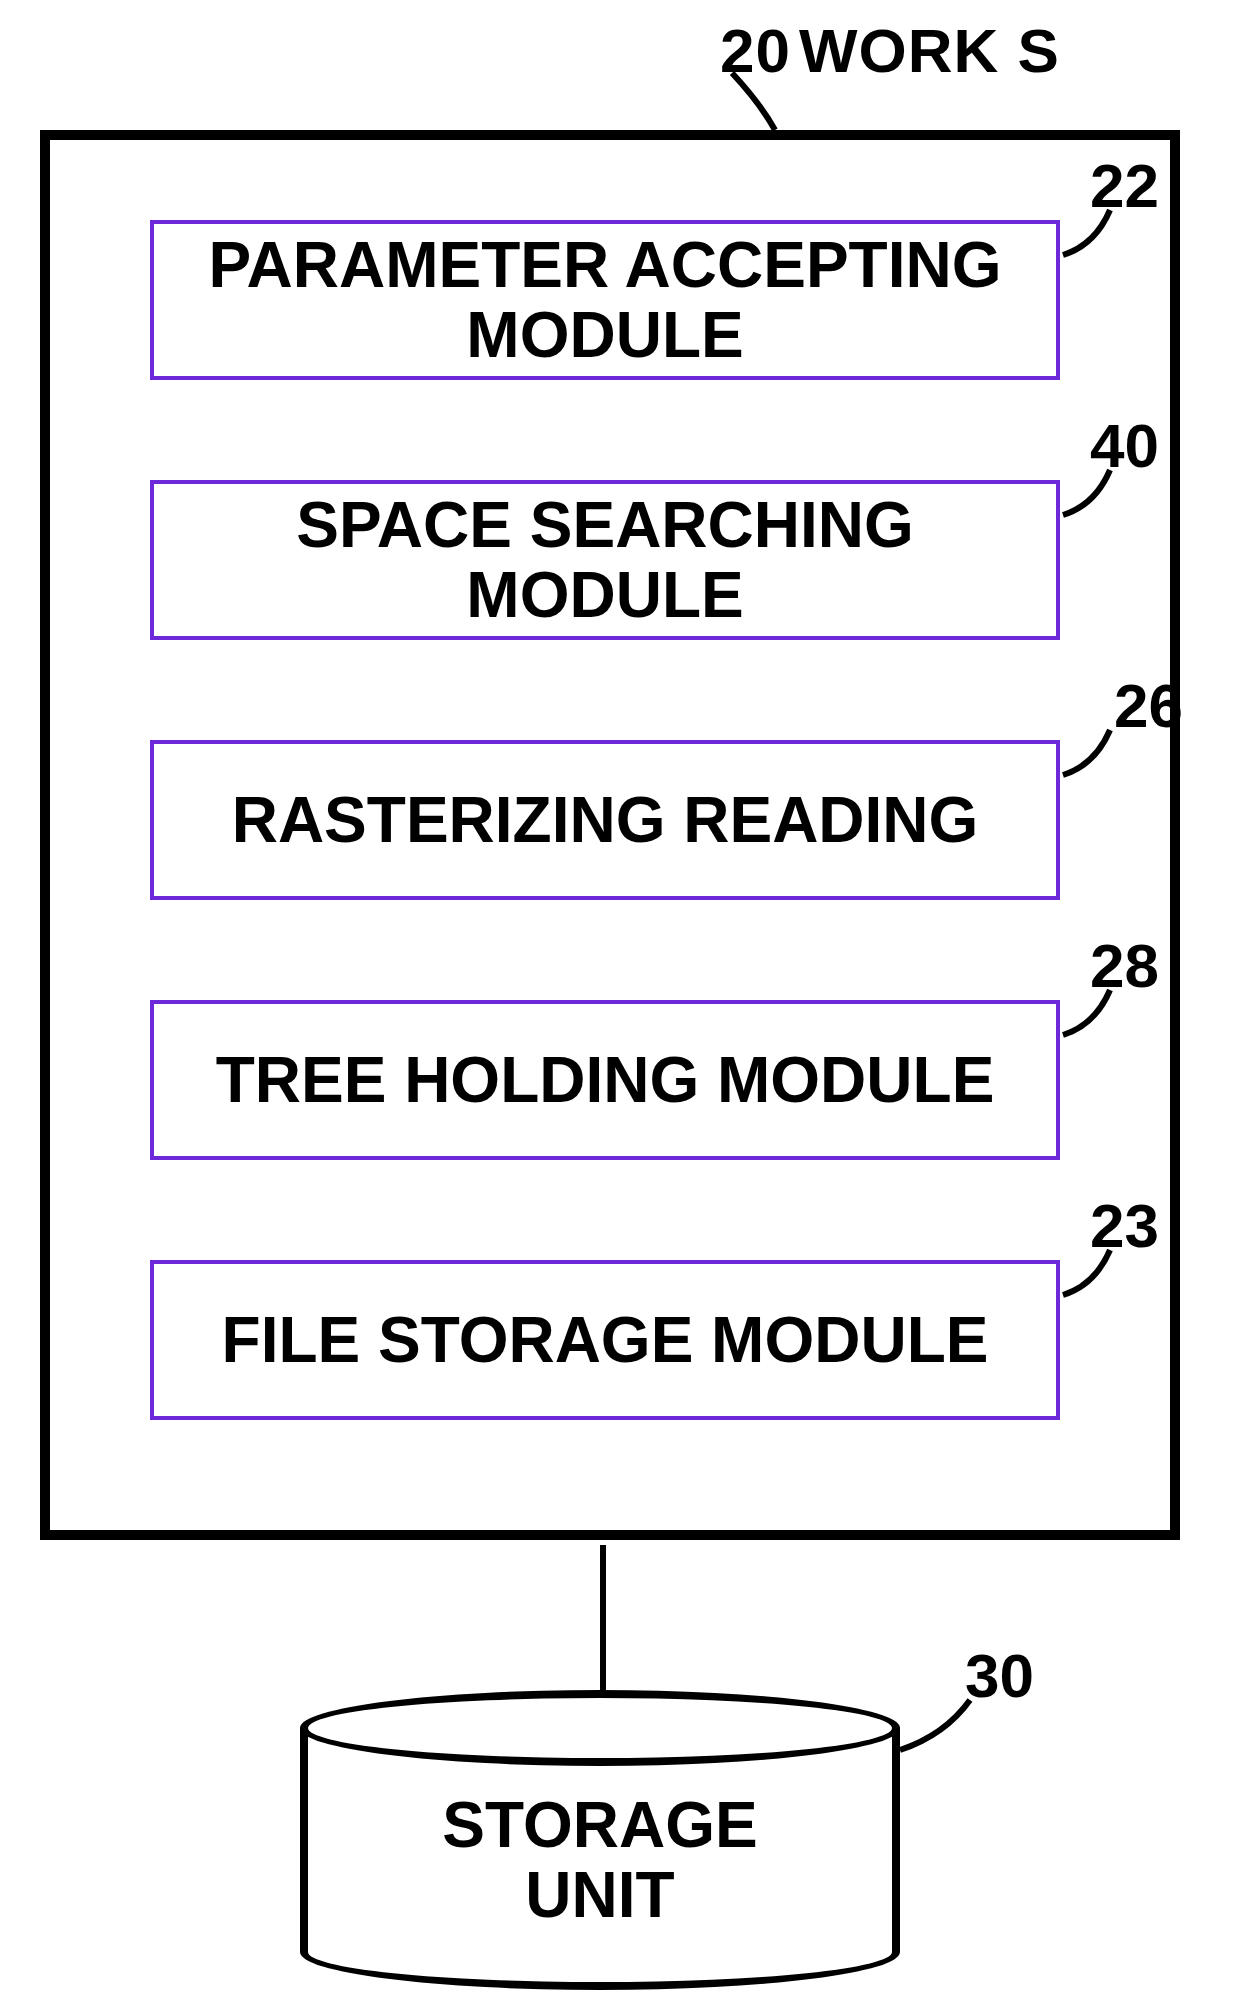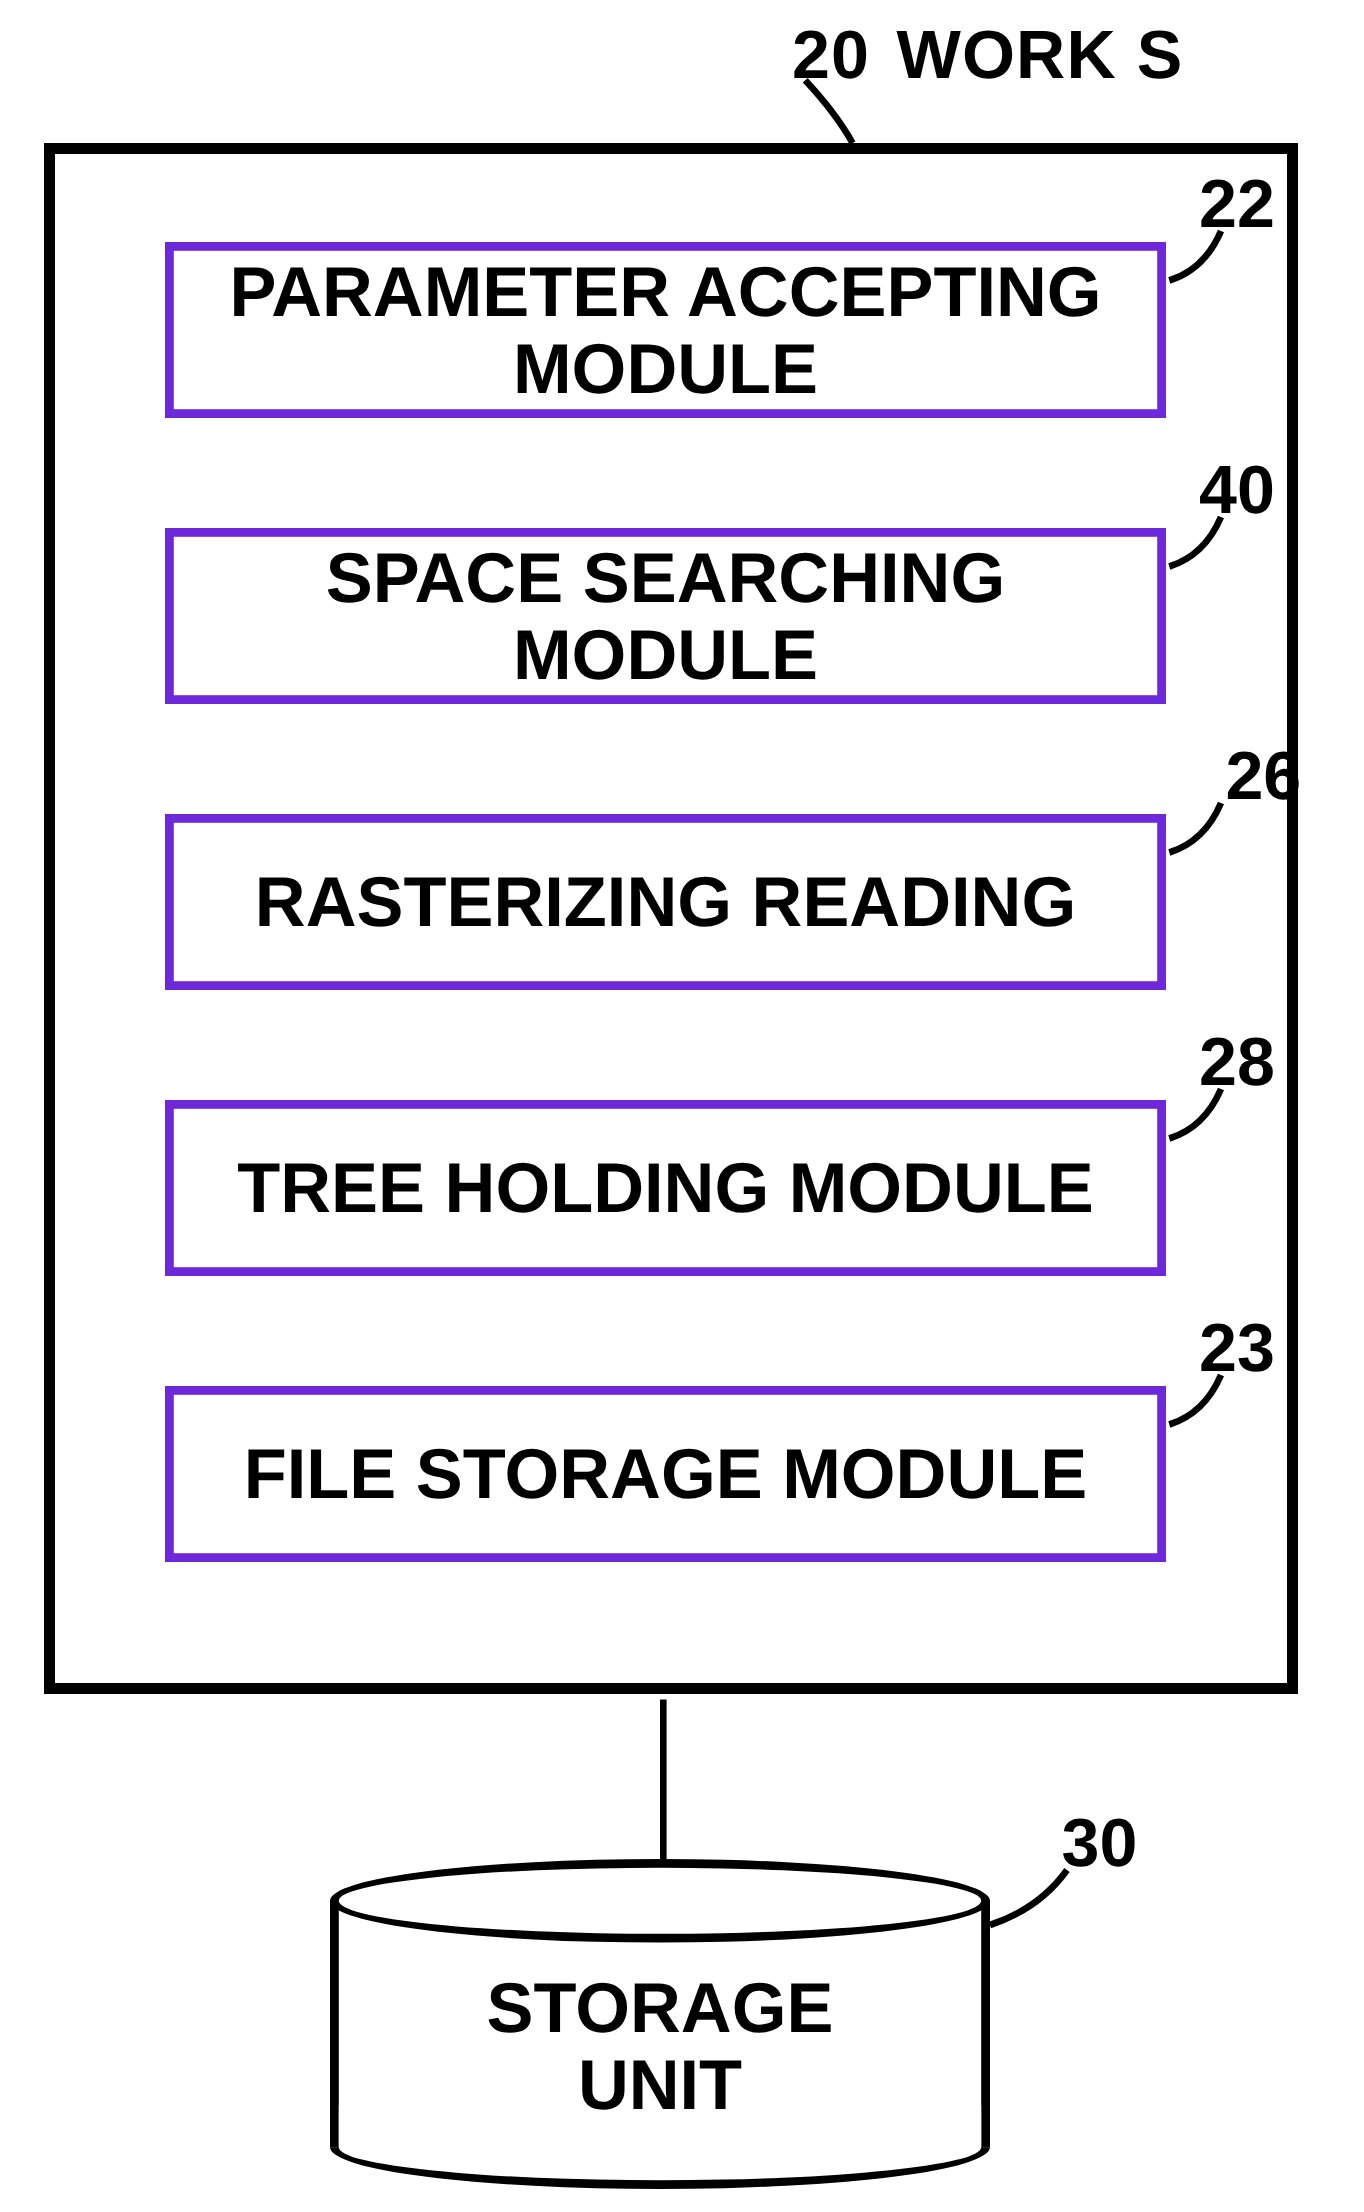--- a/index.html
+++ b/index.html
@@ -13,37 +13,37 @@
   .container-label {
     position: absolute;
     top: 15px;
     left: 720px;
     font-size: 62px;
     font-weight: 900;
     letter-spacing: 1px;
     white-space: nowrap;
   }
   .container-label .num {
-    margin-right: 24px;
+    margin-right: 8px;
   }
   .outer-box {
     position: absolute;
     top: 130px;
     left: 40px;
     width: 1140px;
     height: 1410px;
     border: 10px solid #000;
     background: #fff;
   }
   .module-box {
     position: absolute;
     left: 150px;
     width: 910px;
     height: 160px;
-    border: 8px solid #6d28d9;
+    border: 4px solid #6d28d9;
     background: #fff;
     display: flex;
     align-items: center;
     justify-content: center;
     text-align: center;
     font-size: 64px;
     font-weight: 900;
     line-height: 1.1;
     padding: 10px 20px;
   }

